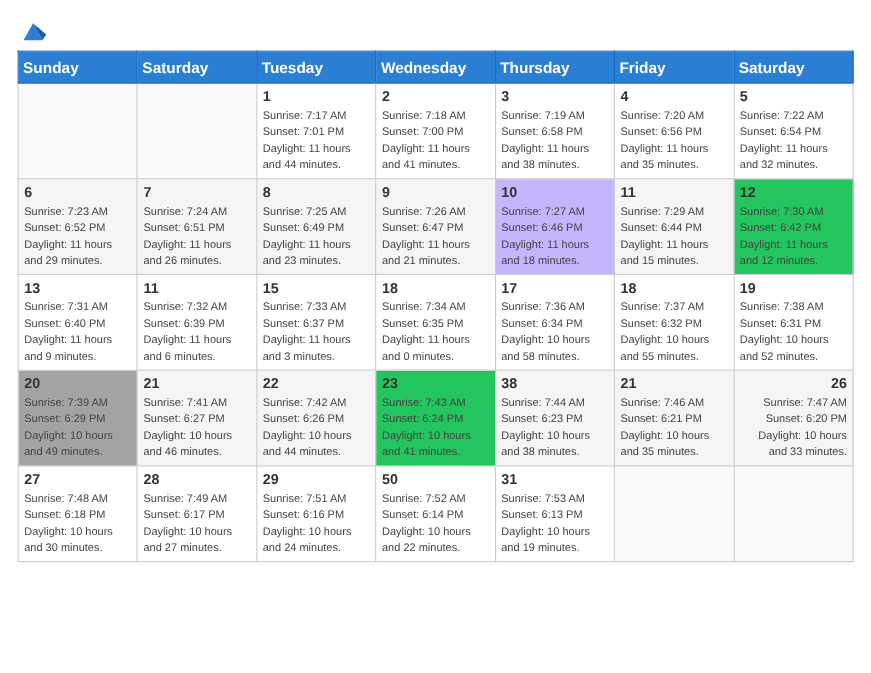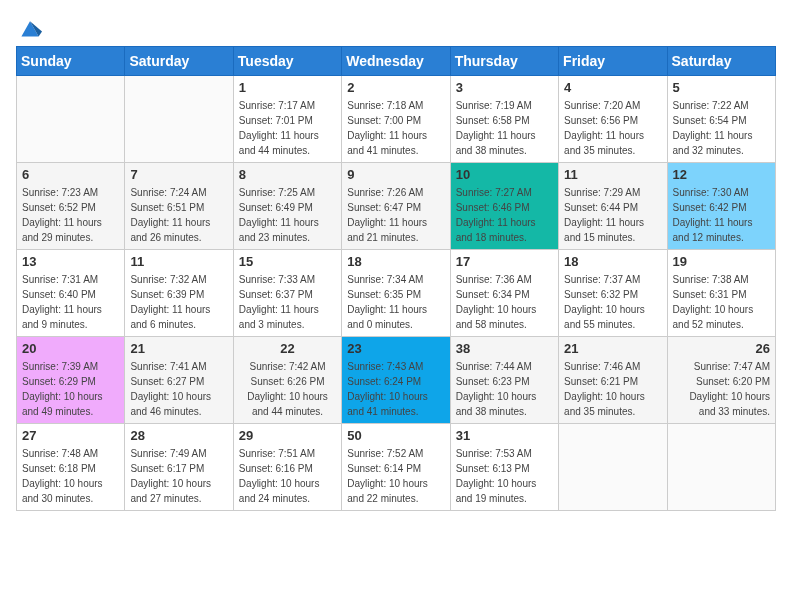--- a/index.html
+++ b/index.html
@@ -155,29 +155,29 @@
           <div class="day-info">Sunrise: 7:24 AM<br>Sunset: 6:51 PM<br>Daylight: 11 hours and 26 minutes.</div>
         </td>
         <td style="background: rgb(245, 245, 245);">
           <div class="day-number">8</div>
           <div class="day-info">Sunrise: 7:25 AM<br>Sunset: 6:49 PM<br>Daylight: 11 hours and 23 minutes.</div>
         </td>
         <td style="background: rgb(245, 245, 245);">
           <div class="day-number">9</div>
           <div class="day-info">Sunrise: 7:26 AM<br>Sunset: 6:47 PM<br>Daylight: 11 hours and 21 minutes.</div>
         </td>
-        <td style="background: #14b8a6;">
+        <td style="background: #c4b5fd;">
           <div class="day-number">10</div>
           <div class="day-info">Sunrise: 7:27 AM<br>Sunset: 6:46 PM<br>Daylight: 11 hours and 18 minutes.</div>
         </td>
         <td style="background: rgb(245, 245, 245); margin-top: 13px;">
           <div class="day-number">11</div>
           <div class="day-info">Sunrise: 7:29 AM<br>Sunset: 6:44 PM<br>Daylight: 11 hours and 15 minutes.</div>
         </td>
-        <td style="background: #7dd3fc;">
+        <td style="background: #22c55e;">
           <div class="day-number">12</div>
           <div class="day-info">Sunrise: 7:30 AM<br>Sunset: 6:42 PM<br>Daylight: 11 hours and 12 minutes.</div>
         </td>
       </tr>
       <tr>
         <td>
           <div class="day-number">13</div>
           <div class="day-info">Sunrise: 7:31 AM<br>Sunset: 6:40 PM<br>Daylight: 11 hours and 9 minutes.</div>
         </td>
         <td>
@@ -199,33 +199,33 @@
         <td>
           <div class="day-number">18</div>
           <div class="day-info">Sunrise: 7:37 AM<br>Sunset: 6:32 PM<br>Daylight: 10 hours and 55 minutes.</div>
         </td>
         <td>
           <div class="day-number">19</div>
           <div class="day-info">Sunrise: 7:38 AM<br>Sunset: 6:31 PM<br>Daylight: 10 hours and 52 minutes.</div>
         </td>
       </tr>
       <tr>
-        <td style="background: #f0abfc;">
+        <td style="background: #a3a3a3;">
           <div class="day-number">20</div>
           <div class="day-info">Sunrise: 7:39 AM<br>Sunset: 6:29 PM<br>Daylight: 10 hours and 49 minutes.</div>
         </td>
         <td style="background: rgb(245, 245, 245);">
           <div class="day-number">21</div>
           <div class="day-info">Sunrise: 7:41 AM<br>Sunset: 6:27 PM<br>Daylight: 10 hours and 46 minutes.</div>
         </td>
-        <td style="background: rgb(245, 245, 245); text-align: center;">
+        <td style="background: rgb(245, 245, 245);">
           <div class="day-number">22</div>
           <div class="day-info">Sunrise: 7:42 AM<br>Sunset: 6:26 PM<br>Daylight: 10 hours and 44 minutes.</div>
         </td>
-        <td style="background: #0ea5e9;">
+        <td style="background: #22c55e;">
           <div class="day-number">23</div>
           <div class="day-info">Sunrise: 7:43 AM<br>Sunset: 6:24 PM<br>Daylight: 10 hours and 41 minutes.</div>
         </td>
         <td style="background: rgb(245, 245, 245);">
           <div class="day-number">38</div>
           <div class="day-info">Sunrise: 7:44 AM<br>Sunset: 6:23 PM<br>Daylight: 10 hours and 38 minutes.</div>
         </td>
         <td style="background: rgb(245, 245, 245);">
           <div class="day-number">21</div>
           <div class="day-info">Sunrise: 7:46 AM<br>Sunset: 6:21 PM<br>Daylight: 10 hours and 35 minutes.</div>

